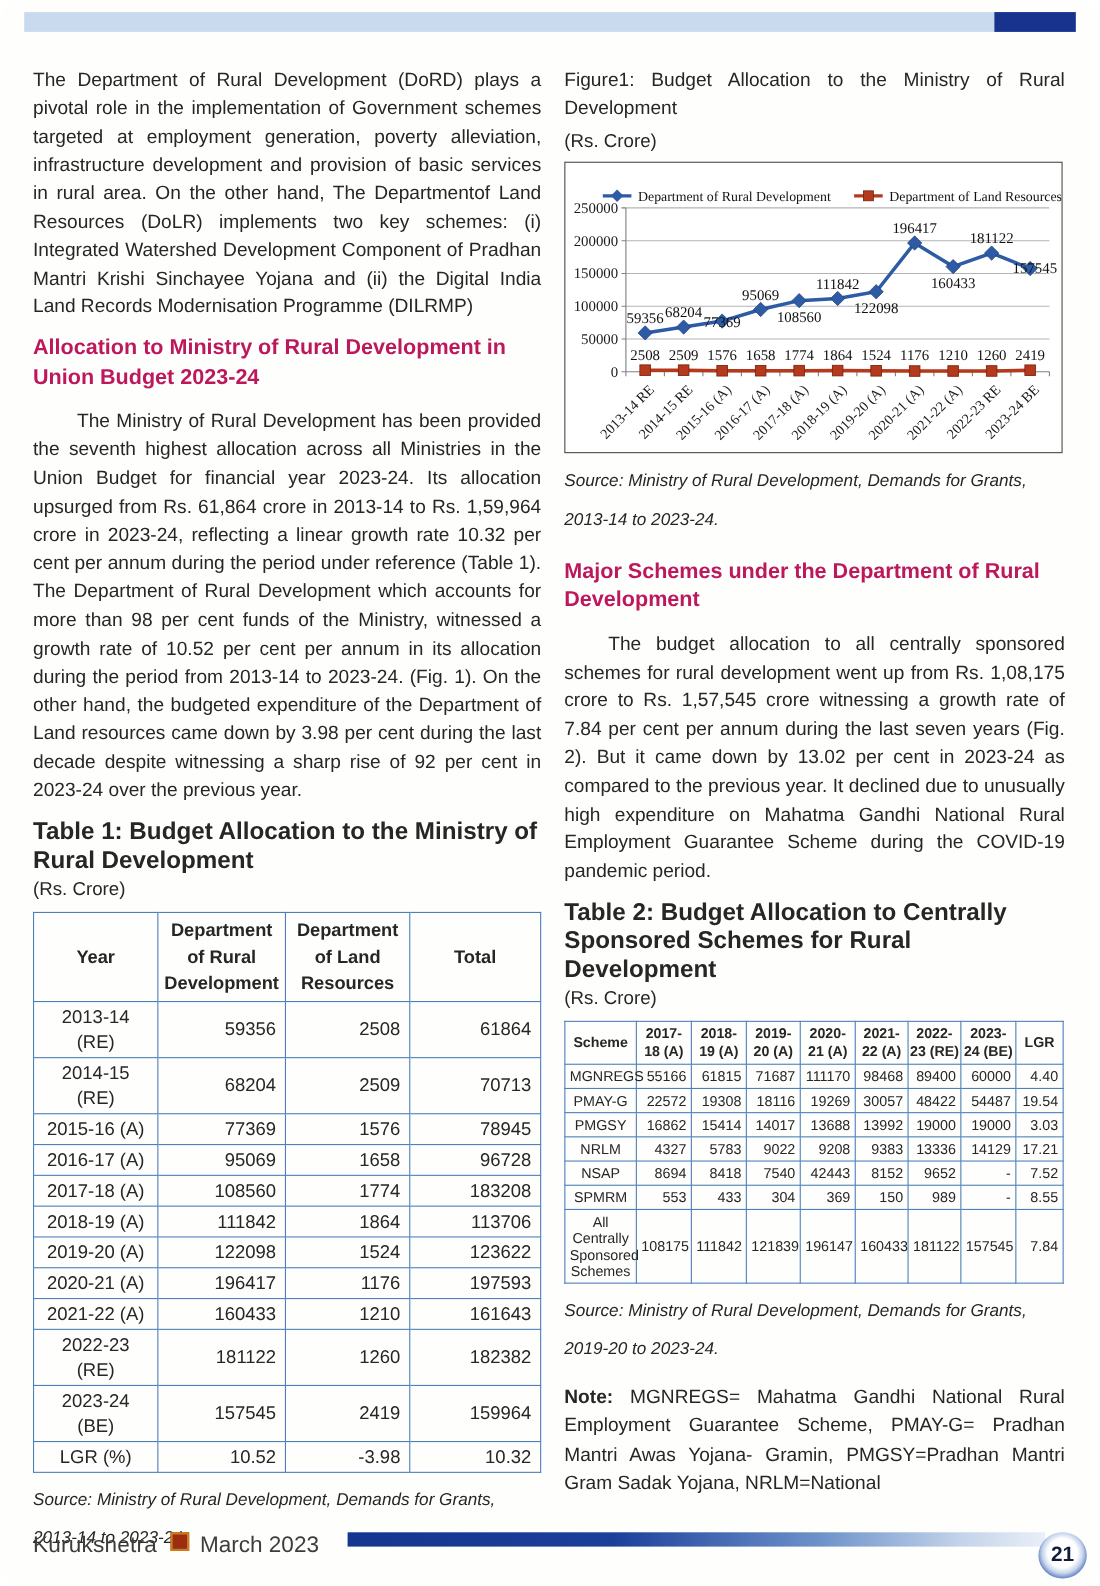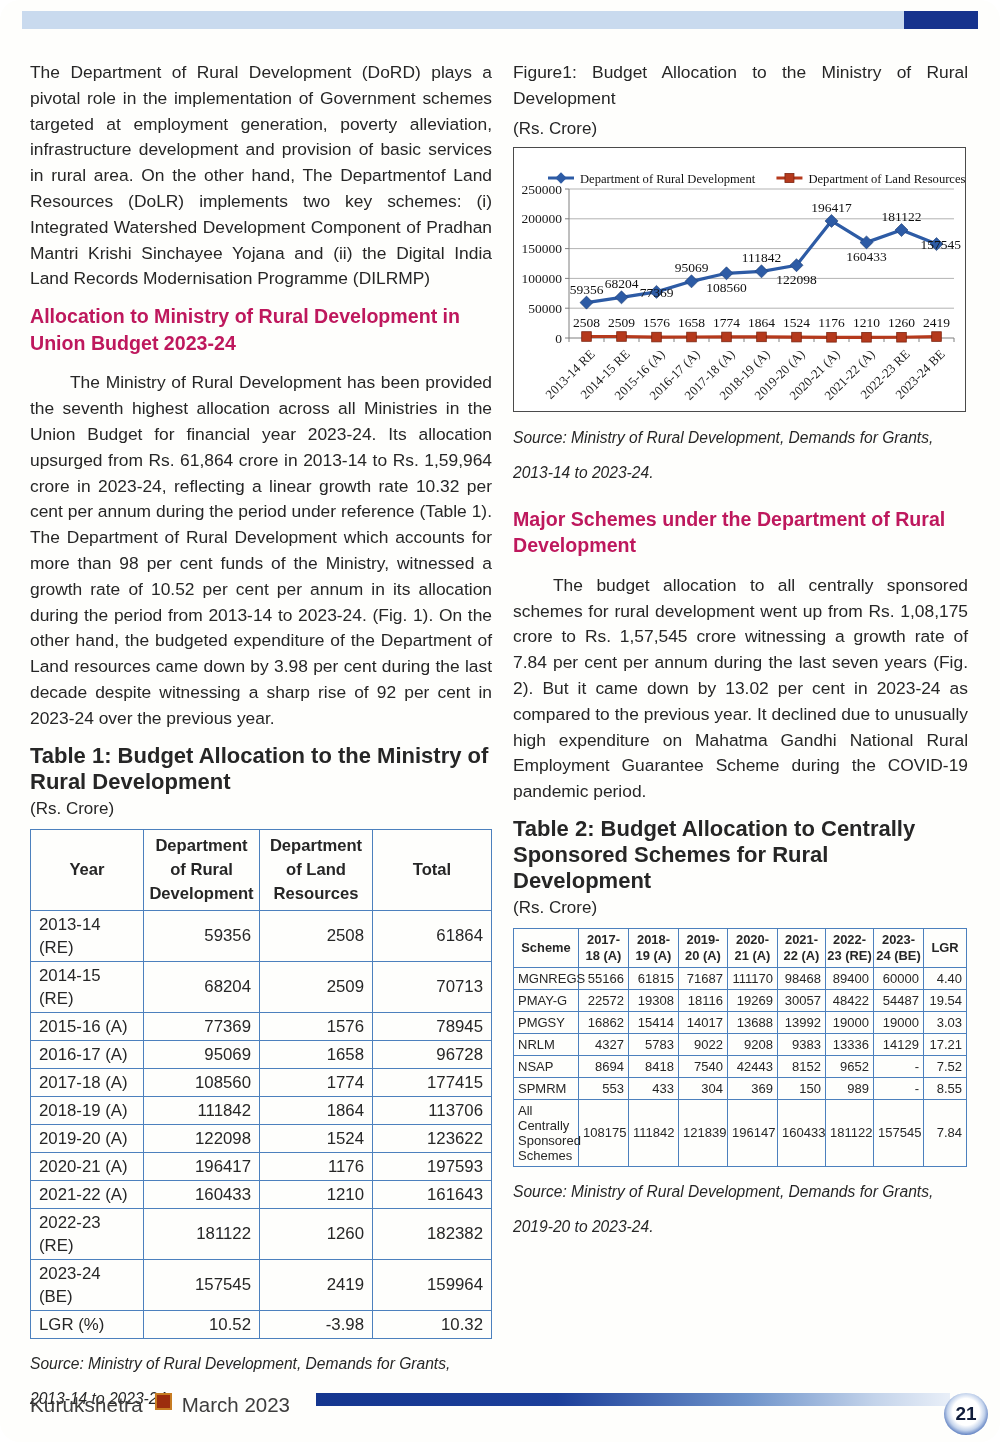--- a/index.html
+++ b/index.html
@@ -20,21 +20,21 @@
   
   table{border-collapse:collapse;table-layout:fixed;}
   .t1{width:461px;}
   .t1 th,.t1 td{border:1.8px solid #4c80bd;}
   .t1 th{font-size:16.6px;font-weight:700;text-align:center;vertical-align:middle;padding:4px 2px;line-height:24px;}
   .t1 td{font-size:16.8px;padding:2px 8px;line-height:23px;}
   .t2{width:453px;margin-top:2px;}
   .t2 th,.t2 td{border:1.4px solid #4c80bd;}
   .t2 th{font-size:12.9px;font-weight:700;text-align:center;vertical-align:middle;padding:3px 1px;line-height:16px;}
   .t2 td{font-size:13px;padding:3px 4px;line-height:15px;vertical-align:middle;}
-  td.label{text-align:left;margin-left:16px;}
+  td.label{text-align:center;margin-left:16px;}
   td.num{text-align:right;}
   
   .figure-box{width:451px;border:1.6px solid #4a4a4a;background:#fff;margin:0 0 8px 0;}
   .figure-box svg{display:block;}
   
   p.note{font-size:17.4px;line-height:26.5px;text-align:justify;margin:12px 0 0 0;}
   p.note .bold{font-weight:700;}
   
   .footer{position:absolute;left:30px;right:12px;top:1393px;height:44px;display:flex;align-items:flex-start;}
   .footer-mag{font-size:20.5px;color:#3d3d3d;letter-spacing:0.2px;}
@@ -98,21 +98,21 @@
           <tr>
             <td class="label">2016-17 (A)</td>
             <td class="num">95069</td>
             <td class="num">1658</td>
             <td class="num">96728</td>
           </tr>
           <tr>
             <td class="label">2017-18 (A)</td>
             <td class="num">108560</td>
             <td class="num">1774</td>
-            <td class="num">177415</td>
+            <td class="num">183208</td>
           </tr>
           <tr>
             <td class="label">2018-19 (A)</td>
             <td class="num">111842</td>
             <td class="num">1864</td>
             <td class="num">113706</td>
           </tr>
           <tr>
             <td class="label">2019-20 (A)</td>
             <td class="num">122098</td>
@@ -359,20 +359,23 @@
             <td class="num">121839</td>
             <td class="num">196147</td>
             <td class="num">160433</td>
             <td class="num">181122</td>
             <td class="num">157545</td>
             <td class="num">7.84</td>
           </tr>
         </tbody>
       </table>
     <p class="source">Source: Ministry of Rural Development, Demands for Grants, 2019-20 to 2023-24.</p>
+    <p class="note">
+      <span class="bold">Note:</span><span> MGNREGS= Mahatma Gandhi National Rural Employment Guarantee Scheme, PMAY-G= Pradhan Mantri Awas Yojana- Gramin, PMGSY=Pradhan Mantri Gram Sadak Yojana, NRLM=National</span>
+    </p>
   </div>
 
   <div class="footer">
     <span class="footer-mag">Kurukshetra</span>
     <span class="red-square"></span>
     <span class="footer-date">March  2023</span>
     <div class="footer-bar"></div>
     <div class="badge">21</div>
   </div>
 

